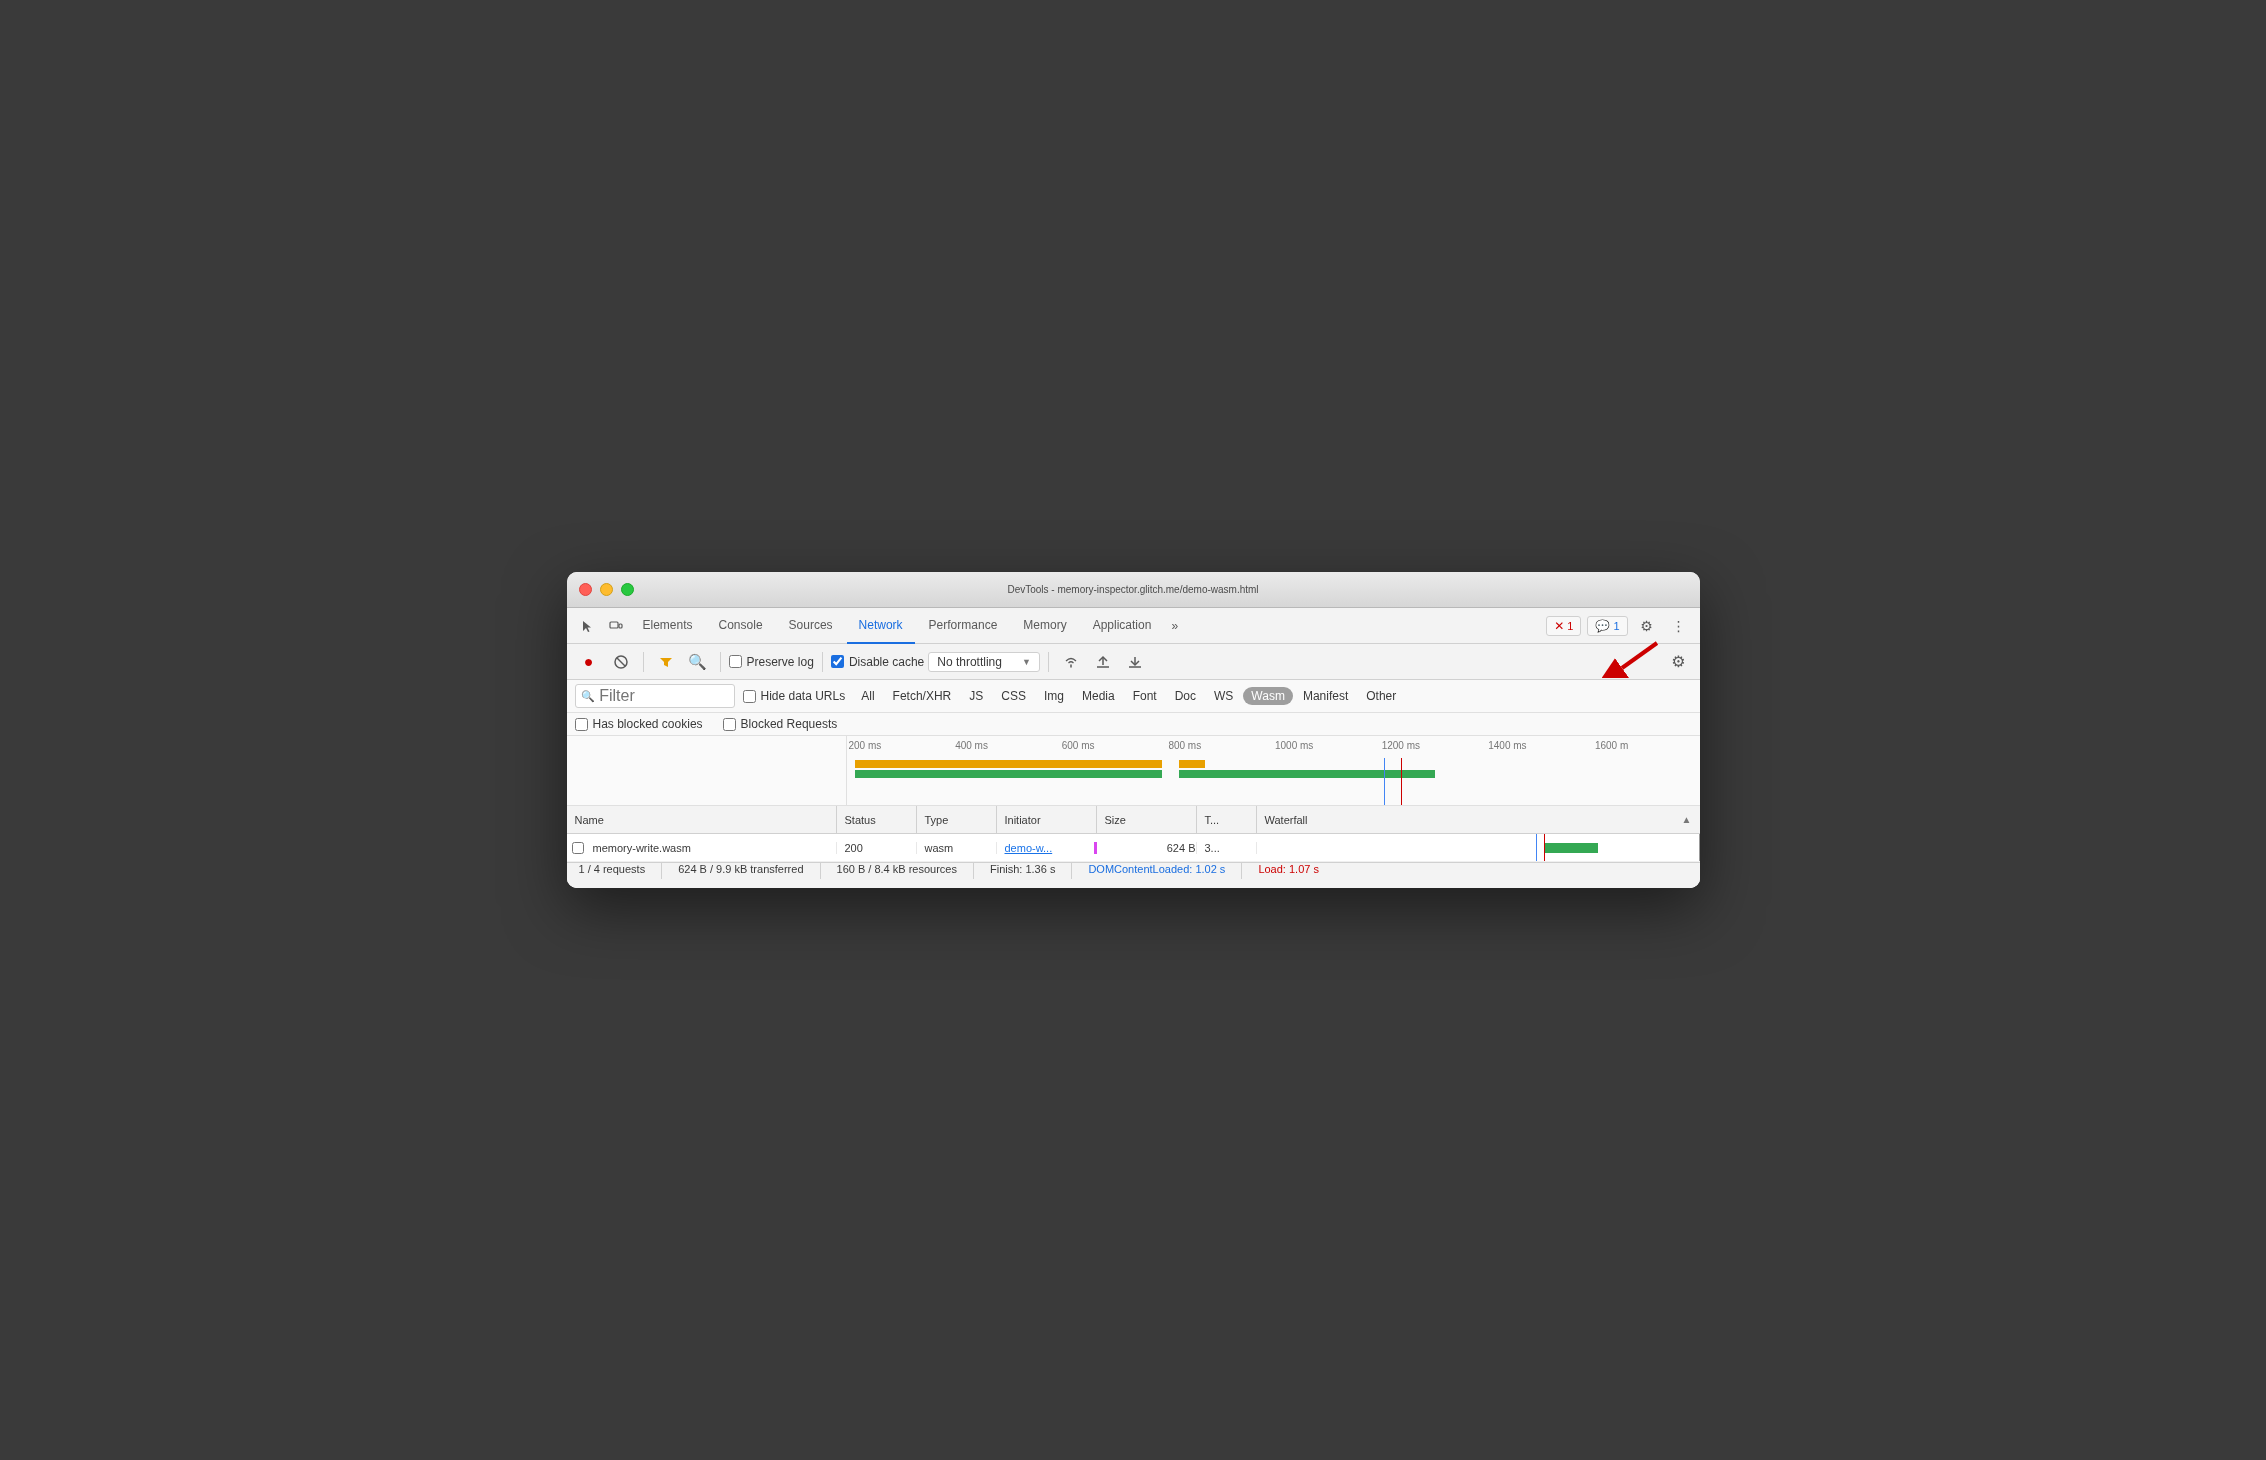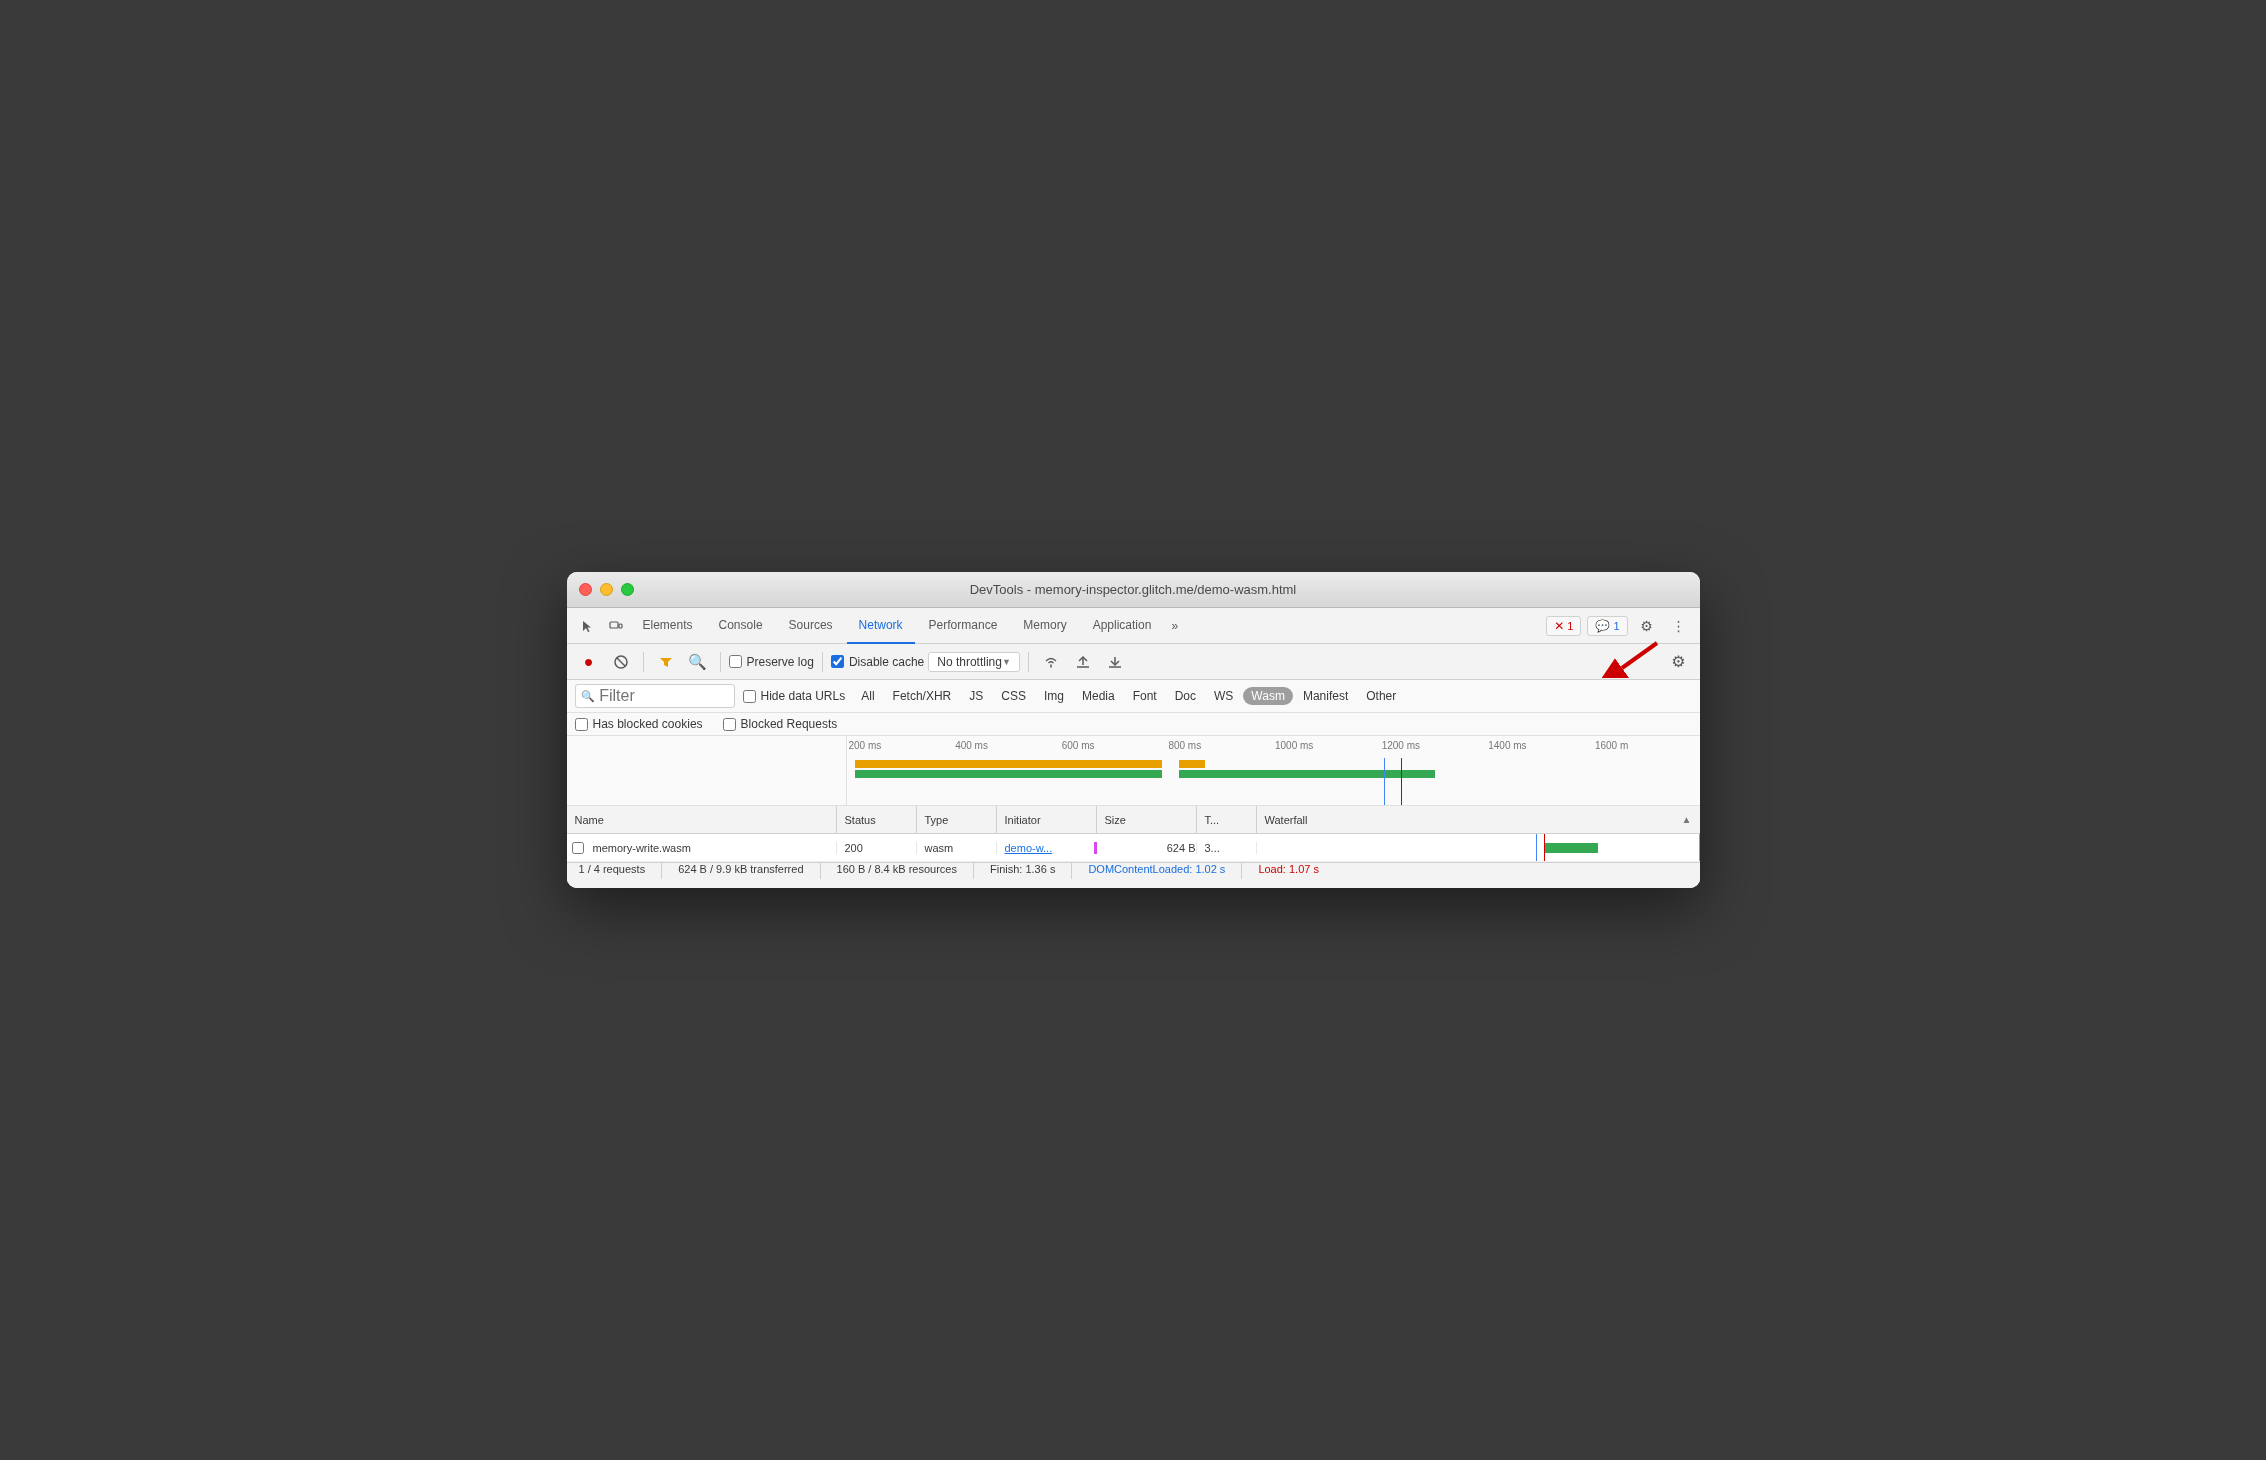--- a/index.html
+++ b/index.html
@@ -38,21 +38,21 @@
       border-radius: 50%;
       cursor: pointer;
     }
     .tl-close { background: #ff5f57; border: 1px solid #e0443e; }
     .tl-minimize { background: #febc2e; border: 1px solid #d4a017; }
     .tl-maximize { background: #28c840; border: 1px solid #1aab29; }
     .title-text {
       position: absolute;
       left: 50%;
       transform: translateX(-50%);
-      font-size: 13px;
+      font-size: 10px;
       color: #4a4a4a;
       white-space: nowrap;
     }
     .devtools-body {
       background: #ffffff;
       display: flex;
       flex-direction: column;
     }
     .tab-bar {
       background: #f3f3f3;
@@ -165,21 +165,21 @@
       display: flex;
       align-items: center;
       gap: 5px;
       font-size: 12px;
       color: #3a3a3a;
       cursor: pointer;
     }
     .throttle-select {
       display: flex;
       align-items: center;
-      gap: 0;
+      gap: 20px;
       padding: 2px 8px;
       border: 1px solid #d0d0d0;
       border-radius: 3px;
       background: #fff;
       font-size: 12px;
       cursor: pointer;
       color: #3a3a3a;
     }
     .toolbar-spacer { flex: 1; }
     .gear-btn {

